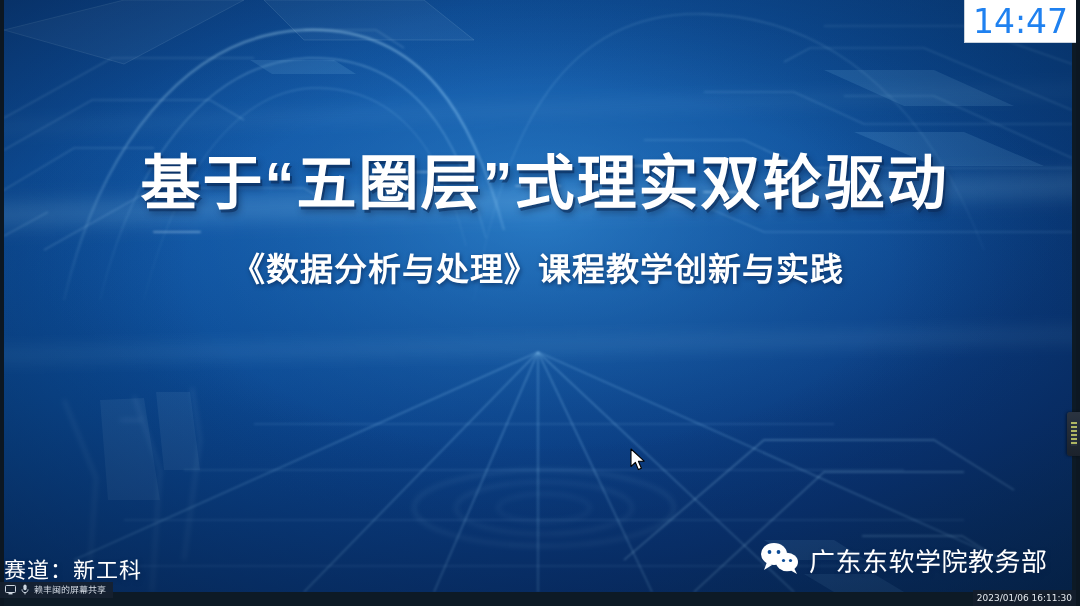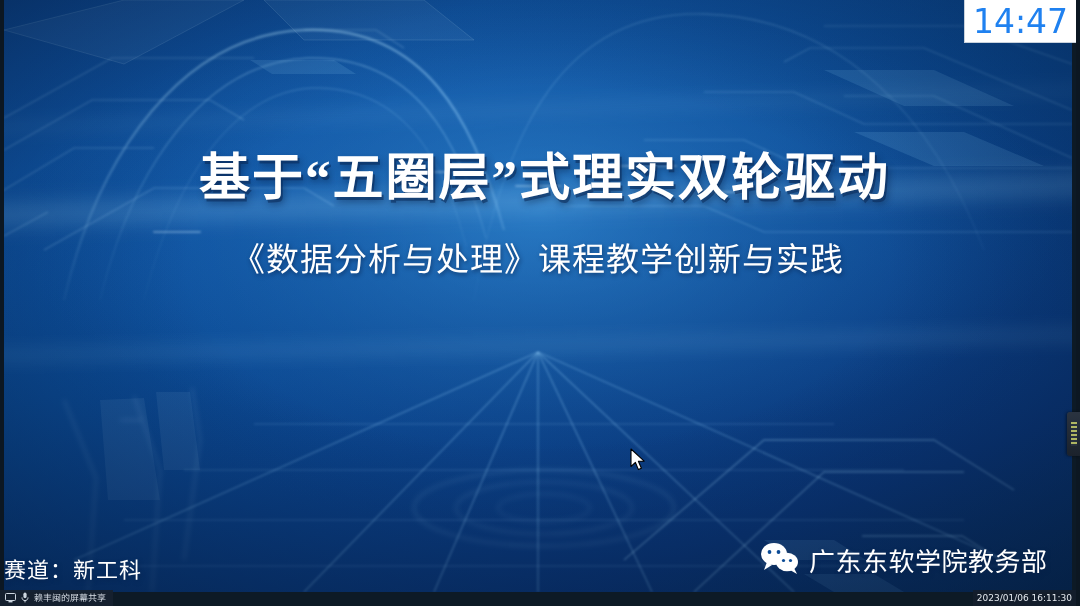--- a/index.html
+++ b/index.html
@@ -60,37 +60,37 @@
 
   
   .title-block {
     position: absolute;
     left: 0; right: 0;
     top: 150px;
     text-align: center;
     pointer-events: none;
   }
   .main-title {
-    font-family: Liberation Serif, serif;
-    font-size: 51px;
+    font-family: Liberation Sans, sans-serif;
+    font-size: 60px;
     font-weight: 700;
     color: #ffffff;
     letter-spacing: 2px;
     line-height: 1.12;
     text-shadow:
       2px 3px 0 rgba(10,40,85,0.55),
       3px 5px 7px rgba(5,25,60,0.45);
     white-space: nowrap;
     padding-left: 13px;
   }
   .sub-title {
     margin-top: 26px;
     font-family: "Liberation Sans", "DejaVu Sans", sans-serif;
     font-size: 33px;
-    font-weight: 400;
+    font-weight: 700;
     color: #ffffff;
     letter-spacing: 1px;
     text-shadow: 1px 2px 4px rgba(6,30,70,0.6);
     white-space: nowrap;
   }
 
   .track-line {
     position: absolute;
     left: 0; right: 0;
     top: 552px;
@@ -142,21 +142,21 @@
     font-size: 33px;
     font-weight: 400;
     color: #1f81f0;
     letter-spacing: 0px;
     line-height: 1;
   }
 
   #share-bar {
     position: absolute;
     left: 0;
-    bottom: 0;
+    bottom: 8px;
     height: 16px;
     display: flex;
     align-items: center;
     gap: 5px;
     padding: 0 7px 0 5px;
     background: rgba(22,33,48,0.92);
     box-sizing: border-box;
   }
   #share-bar .share-label {
     font-size: 9px;

